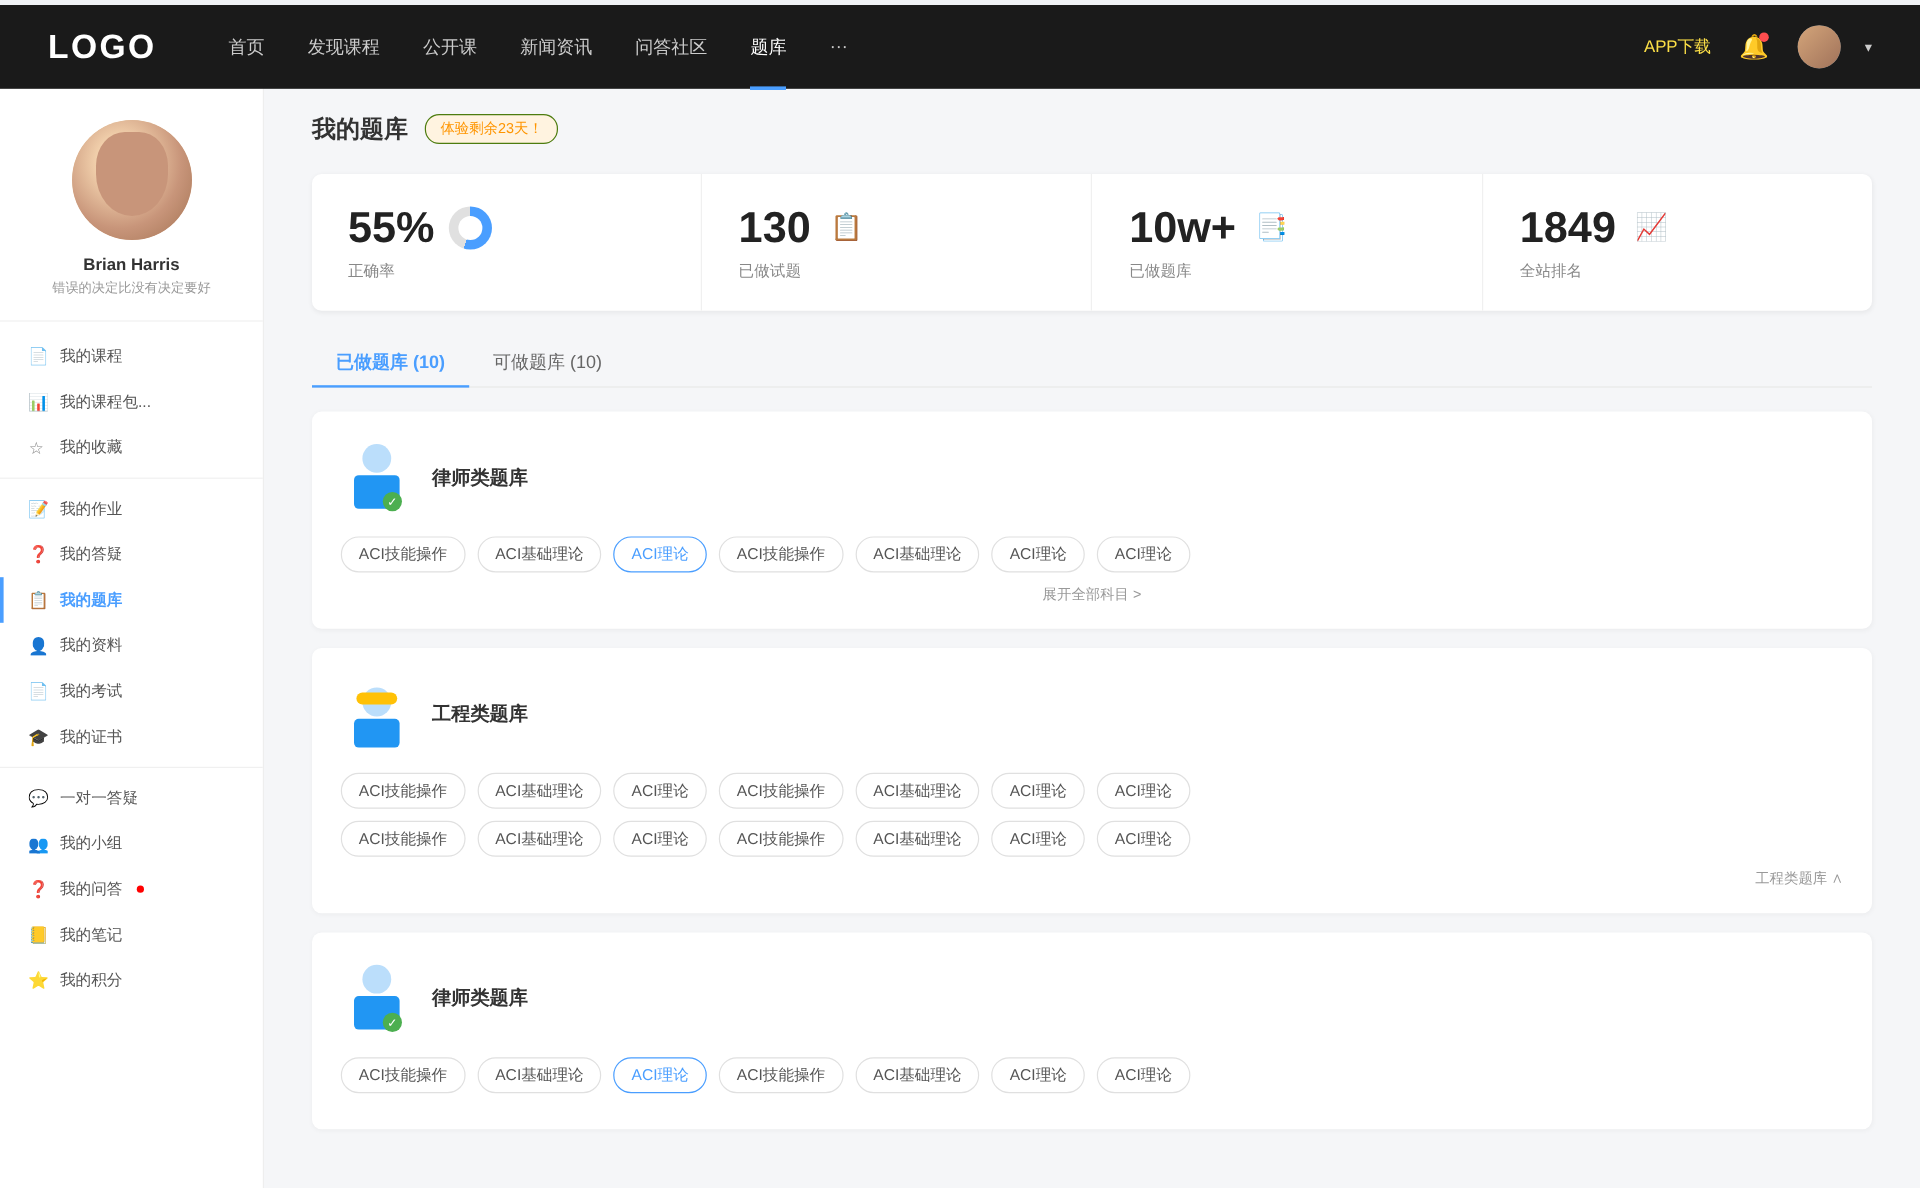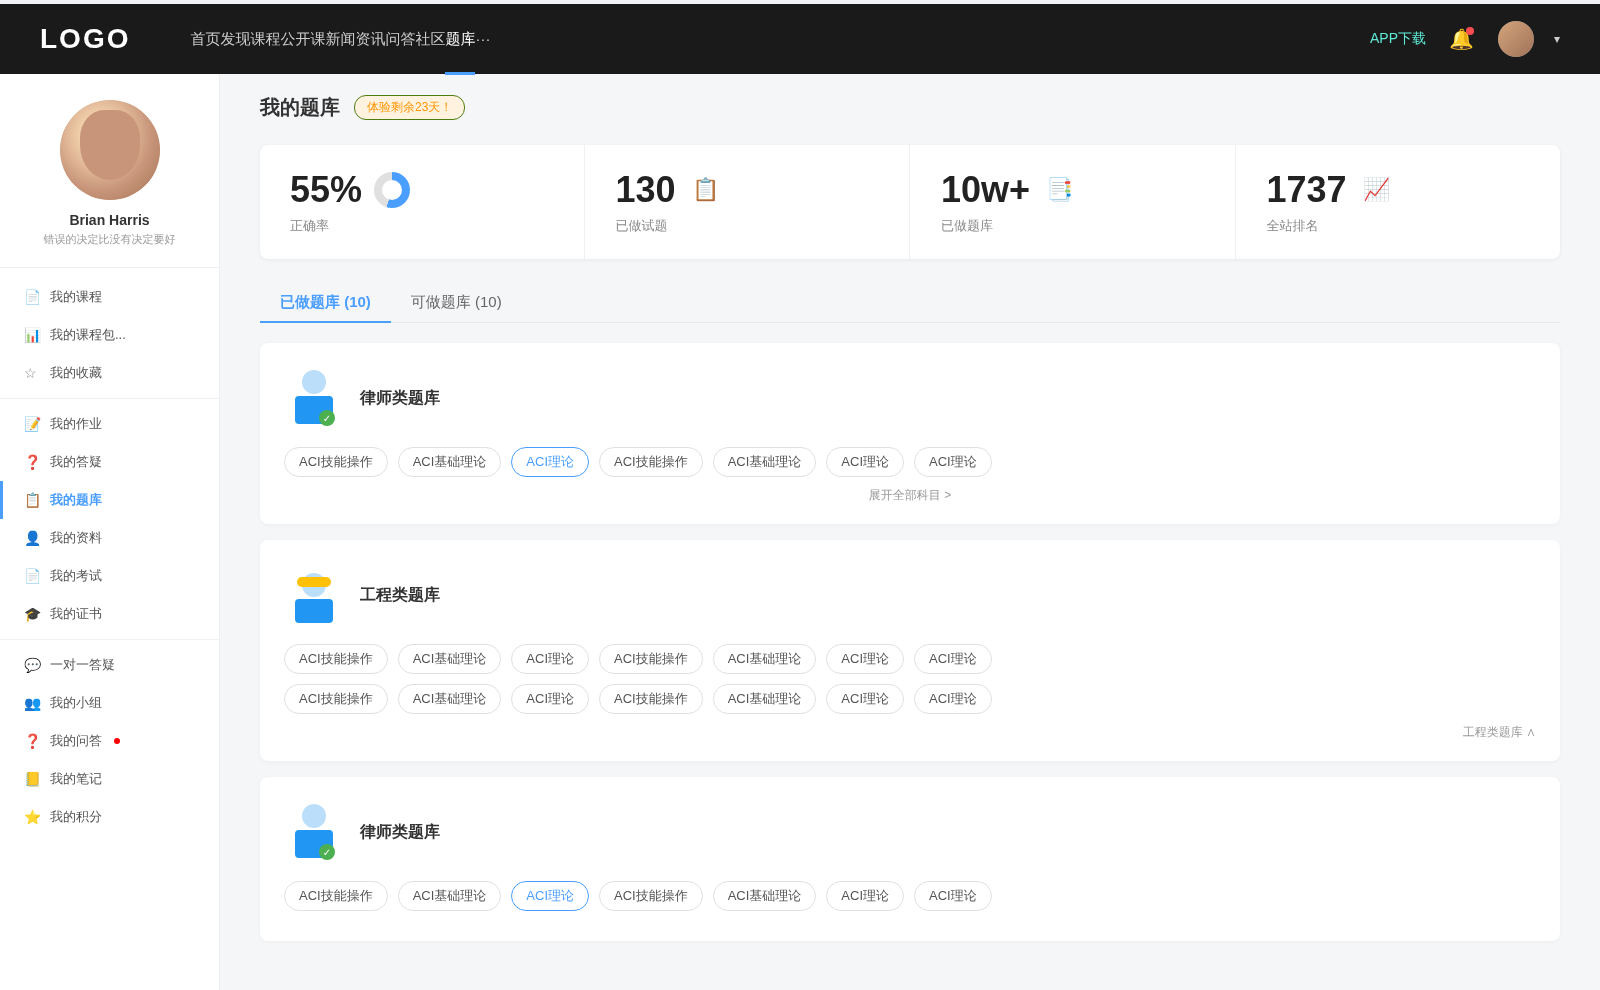--- a/index.html
+++ b/index.html
@@ -16,20 +16,21 @@
     }
     .nav-logo {
       color: white;
       font-size: 28px;
       font-weight: bold;
       margin-right: 60px;
       letter-spacing: 2px;
     }
     .nav-links {
       display: flex;
+      gap: 36px;
       flex: 1;
       text-align: center;
     }
     .nav-link {
       color: #ccc;
       font-size: 15px;
       cursor: pointer;
       position: relative;
     }
     .nav-link.active {
@@ -43,21 +44,21 @@
       height: 3px;
       background: #4a9eff;
     }
     .nav-right {
       display: flex;
       align-items: center;
       gap: 20px;
       margin-left: auto;
     }
     .nav-app-btn {
-      color: #5eead4;
+      color: #fde047;
       font-size: 14px;
       cursor: pointer;
     }
     .nav-bell {
       position: relative;
       width: 32px; height: 32px;
       display: flex; align-items: center; justify-content: center;
       cursor: pointer;
     }
     .bell-icon { font-size: 20px; color: #ccc; }
@@ -478,21 +479,21 @@
       <div class="stat-card">
         <div class="stat-top">
           <span class="stat-value">10w+</span>
           <span class="stat-icon icon-orange">📑</span>
         </div>
         <span class="stat-label">已做题库</span>
       </div>
 
       <div class="stat-card">
         <div class="stat-top">
-          <span class="stat-value">1737</span>
+          <span class="stat-value">1849</span>
           <span class="stat-icon icon-red">📈</span>
         </div>
         <span class="stat-label">全站排名</span>
       </div>
     </div>
 
     <div class="tabs-row">
       <div class="tab-item active">已做题库 (10)</div>
       <div class="tab-item">可做题库 (10)</div>
     </div>

